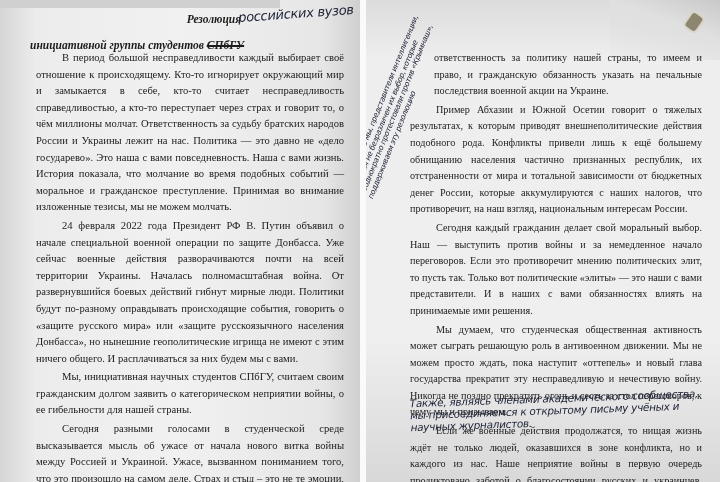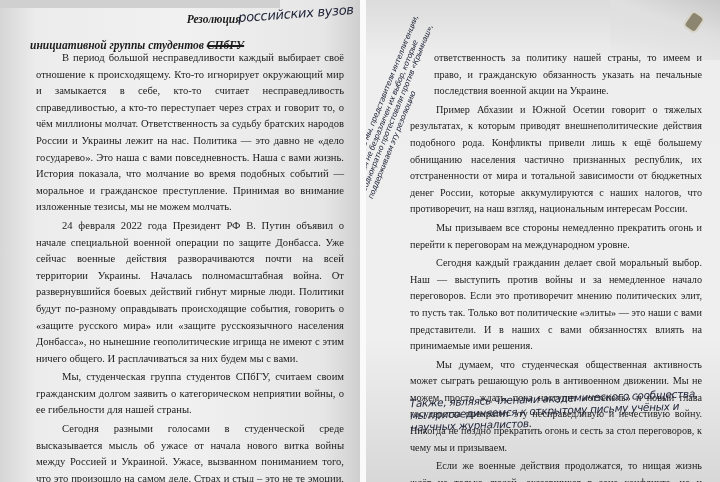--- a/index.html
+++ b/index.html
@@ -86,40 +86,39 @@
   <div class="top-strip"></div>
   <div class="title-block">
     <p class="title">Резолюция</p>
     <p class="title-line2"><span>инициативной группы студентов </span><span class="struck">СПбГУ</span></p>
   </div>
   <div class="handwriting hw-title">российских вузов</div>
 
   <div class="text left-text">
     <p>В период большой несправедливости каждый выбирает своё отношение к происходящему. Кто-то игнорирует окружающий мир и замыкается в себе, кто-то считает несправедливость справедливостью, а кто-то переступает через страх и говорит то, о чём миллионы молчат. Ответственность за судьбу братских народов России и Украины лежит на нас. Политика — это давно не «дело государево». Это наша с вами повседневность. Наша с вами жизнь. История показала, что молчание во время подобных событий — моральное и гражданское преступление. Принимая во внимание изложенные тезисы, мы не можем молчать.</p>
     <p>24 февраля 2022 года Президент РФ В. Путин объявил о начале специальной военной операции по защите Донбасса. Уже сейчас военные действия разворачиваются почти на всей территории Украины. Началась полномасштабная война. От развернувшийся боевых действий гибнут мирные люди. Политики будут по-разному оправдывать происходящие события, говорить о «защите русского мира» или «защите русскоязычного населения Донбасса», но нынешние геополитические игрища не имеют с этим ничего общего. И расплачиваться за них будем мы с вами.</p>
-    <p>Мы, студенческая группа студентов СПбГУ, считаем своим гражданским долгом заявить о категорическом неприятии войны, о ее гибельности для нашей страны.</p>
+    <p>Мы, инициативная научных студентов СПбГУ, считаем своим гражданским долгом заявить о категорическом неприятии войны, о ее гибельности для нашей страны.</p>
     <p>Сегодня разными голосами в студенческой среде высказывается мысль об ужасе от начала нового витка войны между Россией и Украиной. Ужасе, вызванном пониманием того, что это произошло на самом деле. Страх и стыд – это не те эмоции, которые мы желаем переживать вместе с соотечественниками и точно не то, что мы хотим оставить в наследство нашим потомкам.</p>
 
   </div>
 </div>
 
 <div class="divider"></div>
 
 <div class="page page-right">
   <div class="fold"></div>
   <div class="fold-tape"></div>
 
   <div class="hw-margin">
     <div class="handwriting hw-margin-inner">Не Украина, а мы, представители интеллигенции, которым не безразличен их выбор, которые неоднократно протестовали против «Крымнаш», поддерживаем эту резолюцию</div>
   </div>
 
   <div class="text right-text">
     <p class="no-indent">ответственность за политику нашей страны, то имеем и право, и гражданскую обязанность указать на печальные последствия военной акции на Украине.</p>
     <p>Пример Абхазии и Южной Осетии говорит о тяжелых результатах, к которым приводят внешнеполитические действия подобного рода. Конфликты привели лишь к ещё большему обнищанию населения частично признанных республик, их отстраненности от мира и тотальной зависимости от бюджетных денег России, которые аккумулируются с наших налогов, что противоречит, на наш взгляд, национальным интересам России.</p>
-    <p>Мы призываем все стороны немедленно прекратить огонь и перейти к переговорам на международном уровне.</p>
     <p>Сегодня каждый гражданин делает свой моральный выбор. Наш — выступить против войны и за немедленное начало переговоров. Если это противоречит мнению политических элит, то пусть так. Только вот политические «элиты» — это наши с вами представители. И в наших с вами обязанностях влиять на принимаемые ими решения.</p>
     <p>Мы думаем, что студенческая общественная активность может сыграть решающую роль в антивоенном движении. Мы не можем просто ждать, пока наступит «оттепель» и новый глава государства прекратит эту несправедливую и нечестивую войну. Никогда не поздно прекратить огонь и сесть за стол переговоров, к чему мы и призываем.</p>
     <p>Если же военные действия продолжатся, то нищая жизнь ждёт не только людей, оказавшихся в зоне конфликта, но и каждого из нас. Наше неприятие войны в первую очередь продиктовано заботой о благосостоянии русских и украинцев, простых людей, на чью долю выпало платить за внешнеполитические шахматные партии с реальными жертвами.</p>
 
   </div>
 
   <div class="handwriting hw-bottom">Также, являясь членами академического сообщества, мы присоединяемся к открытому письму учёных и научных журналистов.</div>
 </div>
 
 </body></html>

